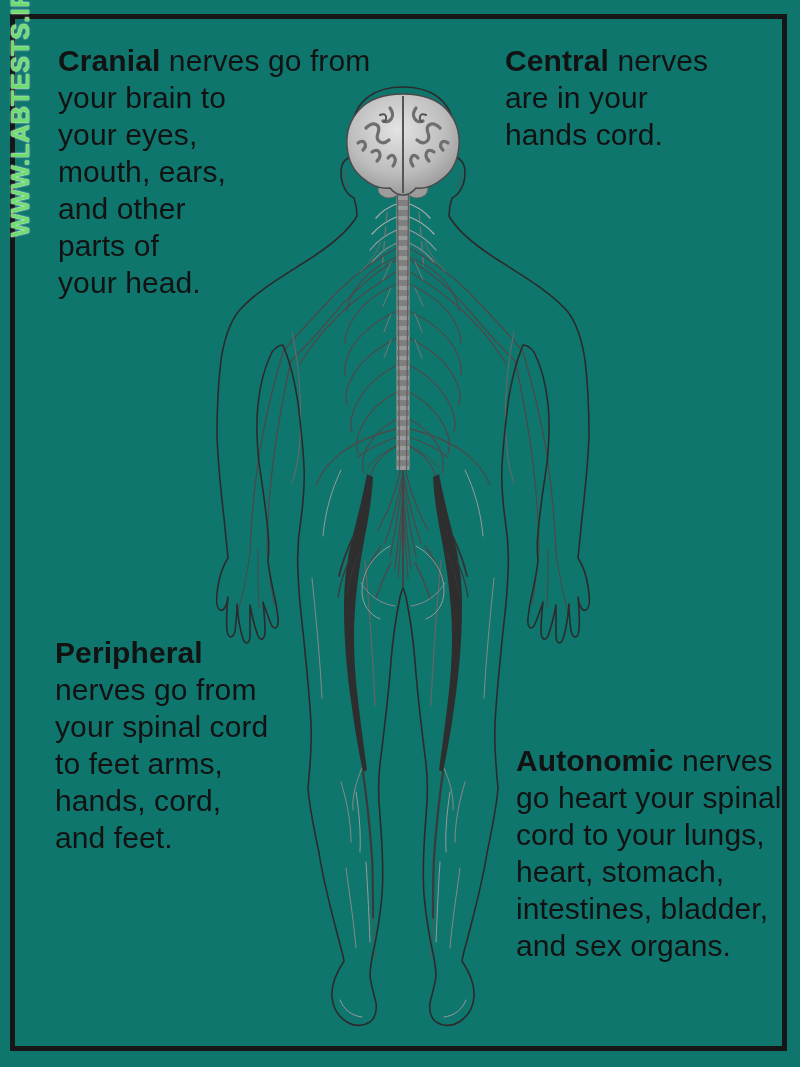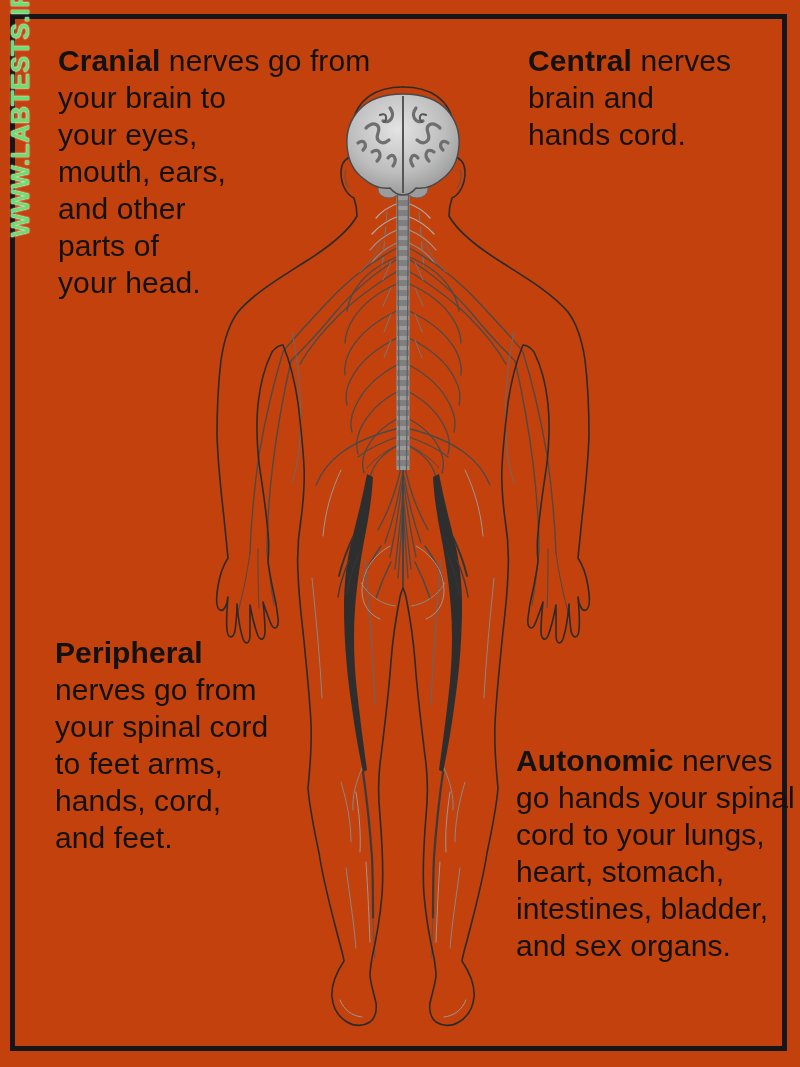--- a/index.html
+++ b/index.html
@@ -1,32 +1,32 @@
 <!DOCTYPE html>
 <html><head>
 <meta charset="utf-8">
 <title>Nervous System Diagram</title>
 <style>
   html,body{margin:0;padding:0;background:#ffffff;}
   .canvas{
-    position:relative;width:800px;height:1067px;background:#c2410c;
+    position:relative;width:800px;height:1067px;background:#0f766e;
     font-family:"Liberation Sans",sans-serif;overflow:hidden;
   }
   .frame{
     position:absolute;left:10px;top:14px;width:777px;height:1037px;
     border:5px solid #161616;box-sizing:border-box;z-index:1;
   }
   .figure{position:absolute;left:0;top:0;width:800px;height:1067px;z-index:2;}
   .note{
     position:absolute;color:#121212;font-size:30px;line-height:37px;
     z-index:3;letter-spacing:0.1px;
   }
   .note strong{font-weight:bold;}
   #note-cranial{left:58px;top:42px;}
-  #note-central{left:528px;top:42px;}
+  #note-central{left:505px;top:42px;}
   #note-peripheral{left:55px;top:634px;}
   #note-autonomic{left:516px;top:742px;}
   .watermark{
     position:absolute;left:6px;top:237px;transform:rotate(-90deg);
     transform-origin:0 0;font-weight:bold;font-size:25px;letter-spacing:0.5px;
     color:#6fdd6f;white-space:nowrap;z-index:5;
     text-shadow:0 0 2px #ffffff,0 0 1px #ffffff;
   }
 </style>
 </head>
@@ -214,36 +214,36 @@
     <div>your brain to</div>
     <div>your eyes,</div>
     <div>mouth, ears,</div>
     <div>and other</div>
     <div>parts of</div>
     <div>your head.</div>
   </div>
 
   <div class="note" id="note-central">
     <div><strong>Central</strong><span> nerves</span></div>
-    <div>brain and</div>
+    <div>are in your</div>
     <div>hands cord.</div>
   </div>
 
   <div class="note" id="note-peripheral">
     <div><strong>Peripheral</strong><span></span></div>
     <div>nerves go from</div>
     <div>your spinal cord</div>
     <div>to feet arms,</div>
     <div>hands, cord,</div>
     <div>and feet.</div>
   </div>
 
   <div class="note" id="note-autonomic">
     <div><strong>Autonomic</strong><span> nerves</span></div>
-    <div>go hands your spinal</div>
+    <div>go heart your spinal</div>
     <div>cord to your lungs,</div>
     <div>heart, stomach,</div>
     <div>intestines, bladder,</div>
     <div>and sex organs.</div>
   </div>
 
   <div class="watermark">WWW.LABTESTS.IR</div>
 
 </div>
 

